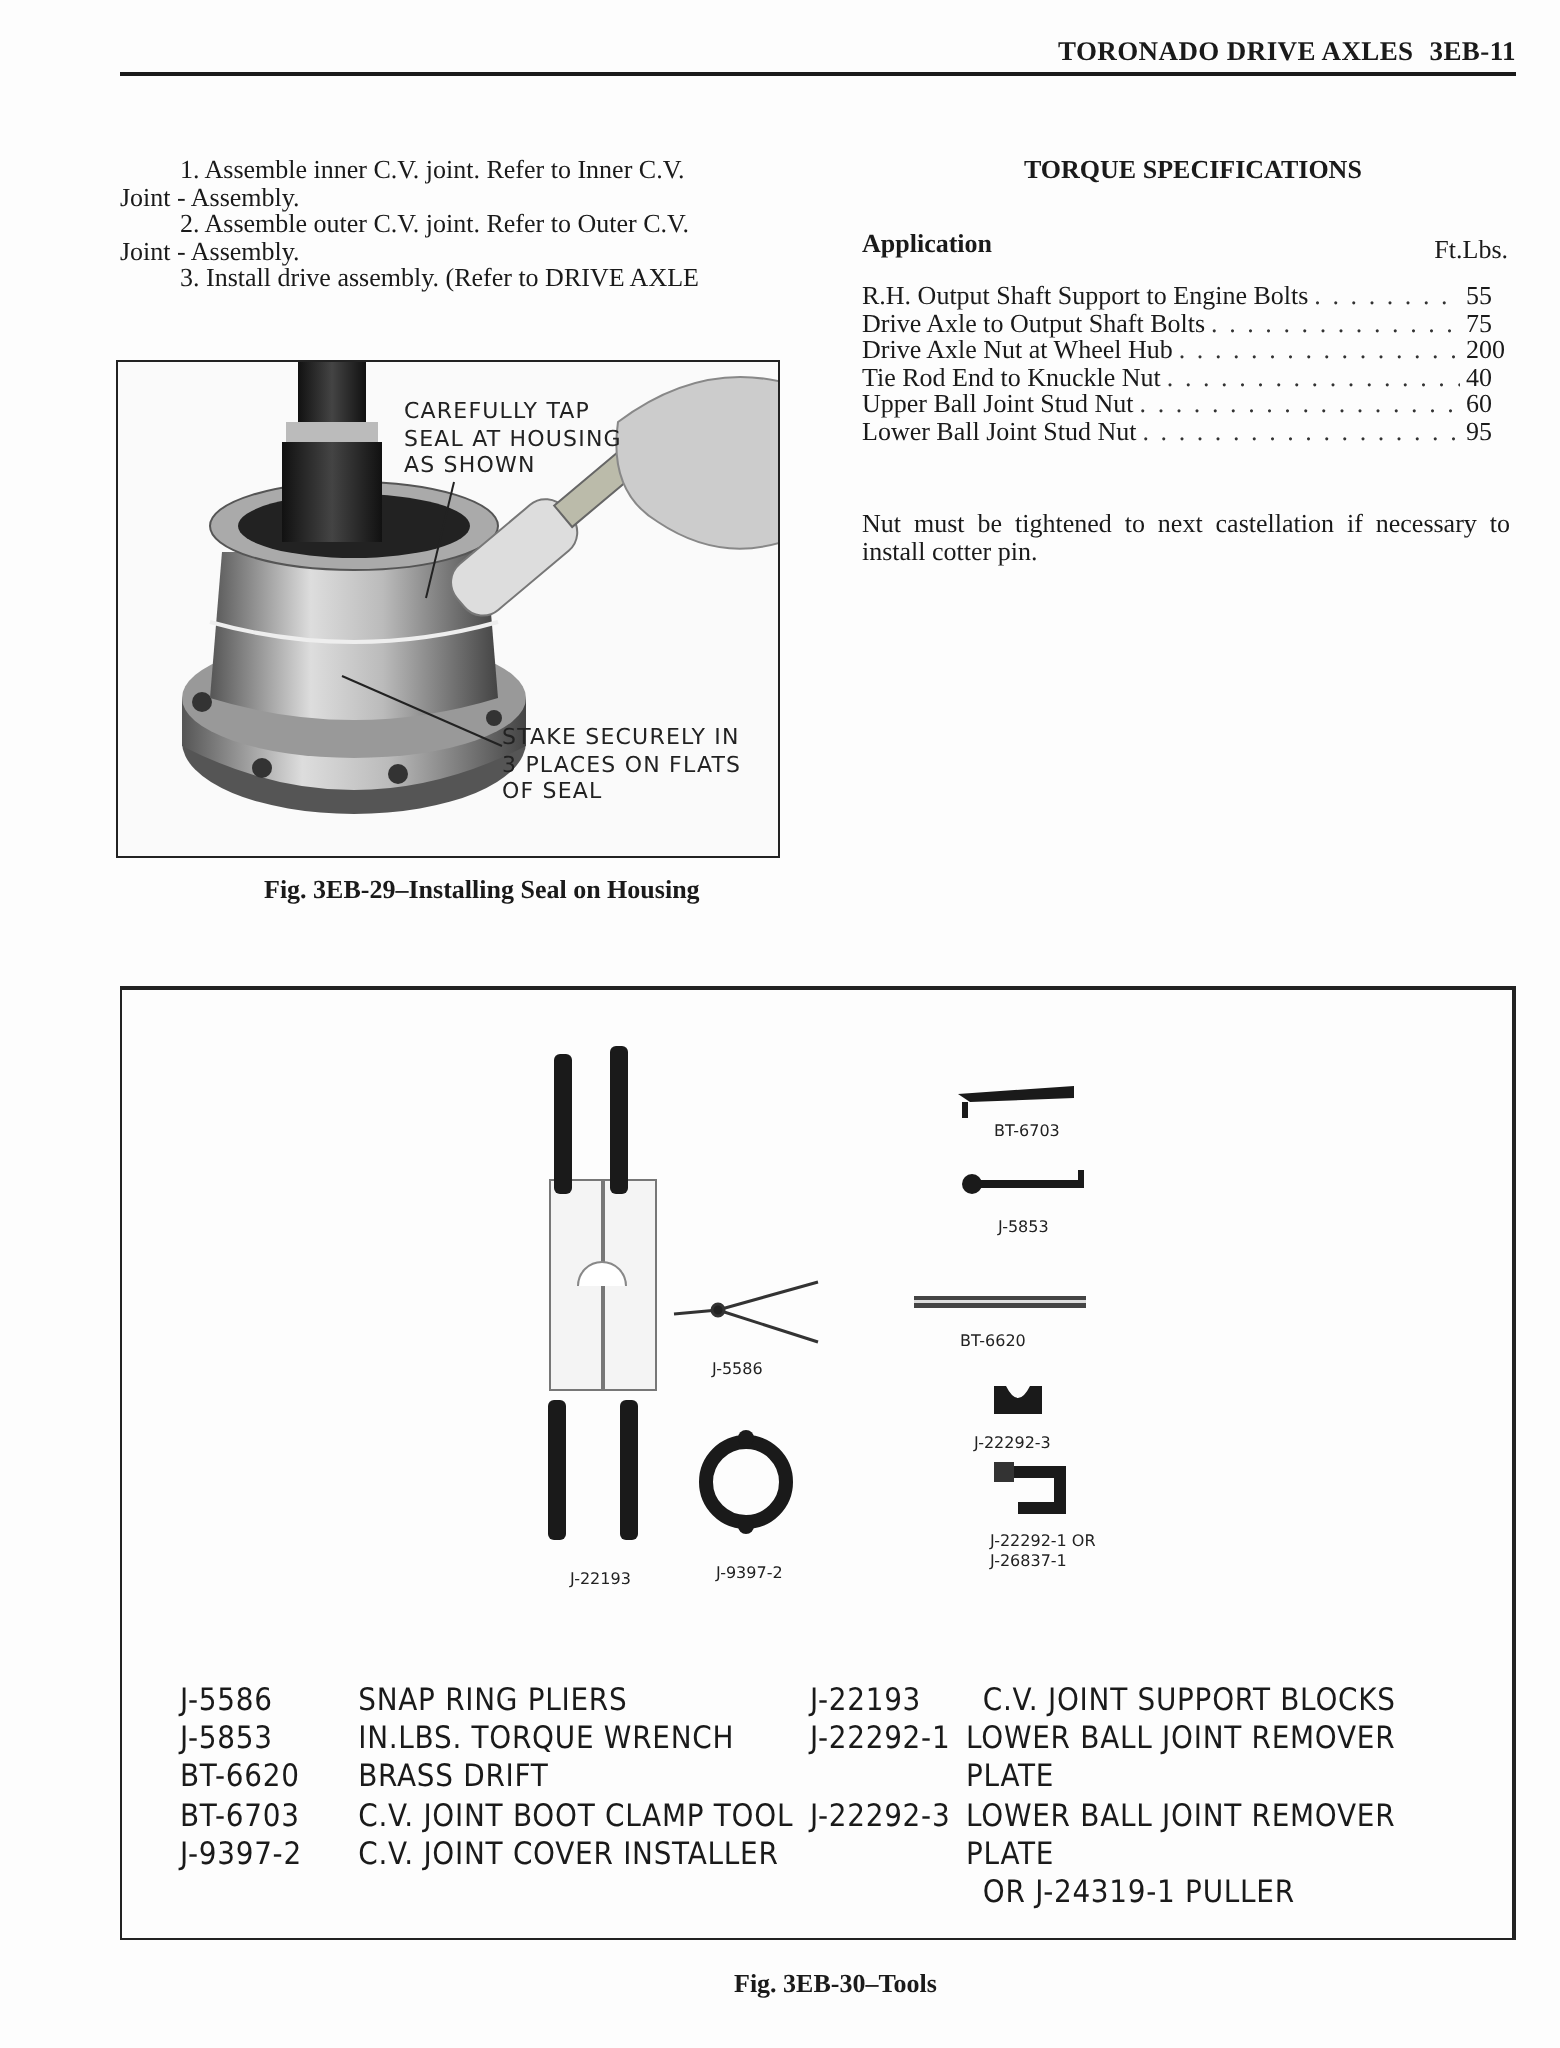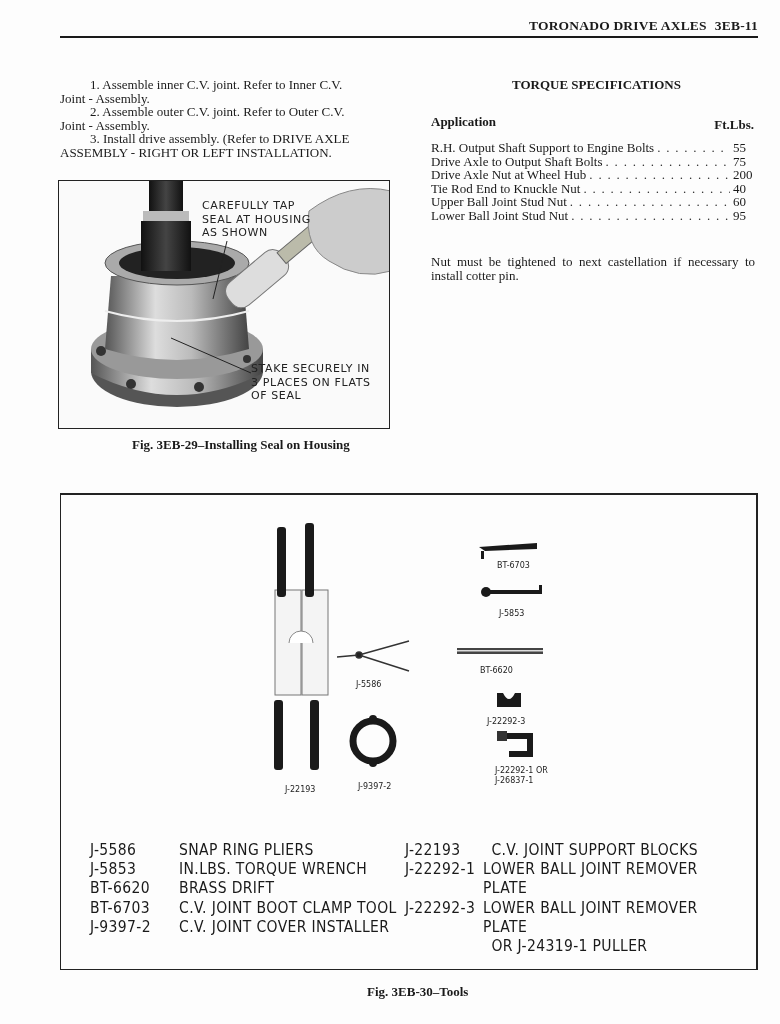--- a/index.html
+++ b/index.html
@@ -13,21 +13,21 @@
   .steps p { margin: 0; }
   .steps .ind { text-indent: 30px; }
 
   .fig1 { left: 58px; top: 180px; width: 332px; height: 249px; border: 1.5px solid #222; box-sizing: border-box; background: #fafafa; overflow: hidden; padding-left: 36px; }
   .fig1 svg { position: absolute; left: 0; top: 0; }
   .callout { font-family: "DejaVu Sans", sans-serif; font-size: 11px; line-height: 13.5px; letter-spacing: 0.6px; color: #222; white-space: pre; }
   .cap1 { left: 132px; top: 437px; font-size: 13px; font-weight: bold; }
 
   .torque-title { left: 512px; top: 77px; font-size: 13px; font-weight: bold; }
   .app-h { left: 431px; top: 114px; font-size: 13px; font-weight: bold; }
-  .ft-h { right: 26px; top: 117px; font-size: 13px; font-weight: bold; }
+  .ft-h { right: 26px; top: 117px; font-size: 13px; font-weight: normal; }
   .spec { left: 431px; top: 141px; width: 324px; font-size: 13px; line-height: 13.6px; }
   .spec .row { display: flex; align-items: baseline; }
   .spec .lbl { white-space: nowrap; }
   .spec .dots { flex: 1; overflow: hidden; white-space: nowrap; letter-spacing: 5.8px; text-align: right; margin: 0 3px; color: #333; }
   .spec .val { min-width: 22px; text-align: left; }
   .note { left: 431px; top: 255px; width: 324px; font-size: 13px; line-height: 13.6px; text-align: justify; }
 
   .tools { left: 60px; top: 493px; width: 698px; height: 477px; border: 1.5px solid #222; box-sizing: border-box; border-top-width: 2px; border-right-width: 2px; }
   .tlabel { font-family: "DejaVu Sans", sans-serif; font-size: 8px; color: #222; white-space: pre; line-height: 10px; }
   .tlist { font-family: "DejaVu Sans", sans-serif; font-size: 15.5px; line-height: 19.2px; letter-spacing: 0.4px; transform: scaleX(0.9); transform-origin: left top; }
@@ -42,21 +42,20 @@
   <span>TORONADO DRIVE AXLES</span><span class="pg">3EB-11</span>
 </div>
 <div class="abs rule"></div>
 
 <div class="abs steps">
   <p class="ind">1. Assemble inner C.V. joint. Refer to Inner C.V.</p>
   <p>Joint - Assembly.</p>
   <p class="ind">2. Assemble outer C.V. joint. Refer to Outer C.V.</p>
   <p>Joint - Assembly.</p>
   <p class="ind">3. Install drive assembly. (Refer to DRIVE AXLE</p>
-  <p>ASSEMBLY - RIGHT OR LEFT INSTALLATION.</p>
 </div>
 
 <div class="abs fig1">
   <svg width="332" height="249" viewBox="0 0 332 249">
     <defs>
       <linearGradient id="metal" x1="0" x2="1">
         <stop offset="0" stop-color="#555"></stop>
           <stop offset="0.35" stop-color="#ddd"></stop>
           <stop offset="0.6" stop-color="#bbb"></stop>
           <stop offset="1" stop-color="#444"></stop>

